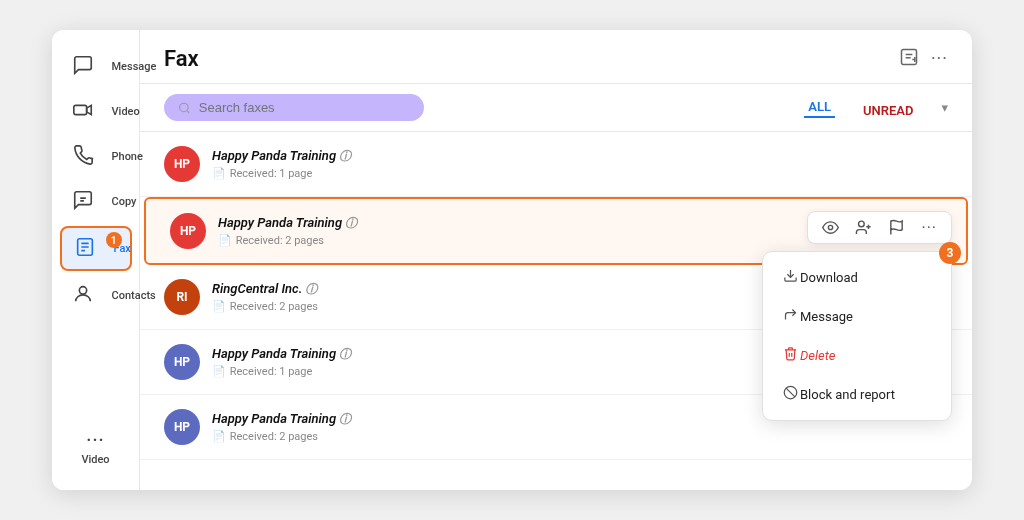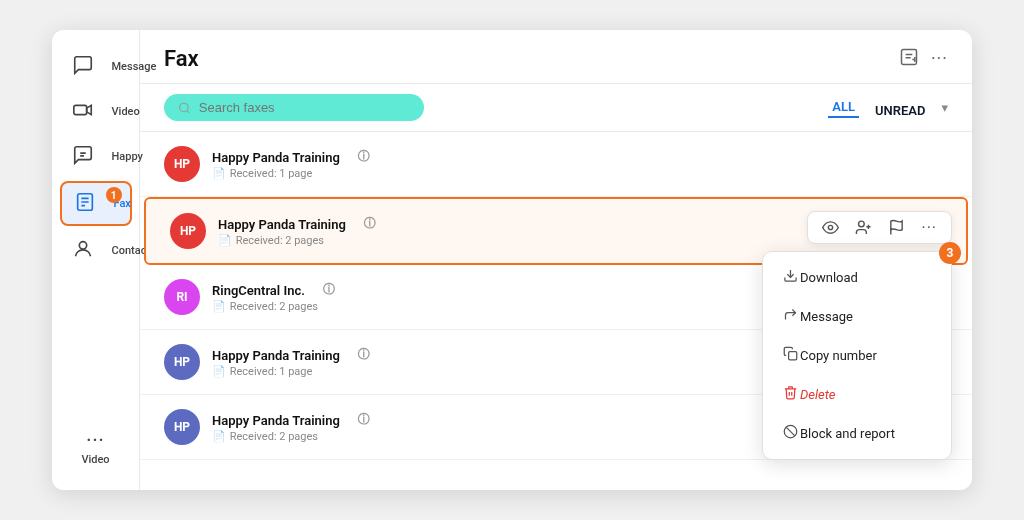--- a/index.html
+++ b/index.html
@@ -123,48 +123,48 @@
       display: flex;
       align-items: center;
       padding: 10px 24px;
       gap: 16px;
       border-bottom: 1px solid #e8e8e8;
     }
     .search-bar {
       display: flex;
       align-items: flex-end;
       gap: 8px;
-      background: #5eead4;
+      background: #c4b5fd;
       border-radius: 20px;
       padding: 6px 14px;
       flex: 1;
       max-width: 260px;
     }
     .search-bar input {
       border: none;
       background: transparent;
       font-size: 13px;
       outline: none;
       color: #555;
       width: 100%;
     }
     .filter-tabs {
       display: flex;
       align-items: center;
-      gap: 12px;
+      gap: 24px;
       margin-left: auto;
     }
     .filter-tab {
       font-size: 13px;
       font-weight: 600;
       cursor: pointer;
       padding: 2px 4px;
     }
     .filter-tab.active { color: #1a73e8; border-bottom: 2px solid #1a73e8; }
-    .filter-tab.inactive { color: #0f172a; margin-top: 6px; }
+    .filter-tab.inactive { color: #b91c1c; margin-top: 6px; }
     .filter-dropdown {
       display: flex;
       align-items: center;
       gap: 3px;
       font-size: 13px;
       color: #888;
       cursor: pointer;
     }
 
     
@@ -190,25 +190,26 @@
       justify-content: center;
       font-size: 12px;
       font-weight: 700;
       color: white;
       flex-shrink: 0;
       margin-right: 12px;
     }
     .fax-info { flex: 1; min-width: 0; }
     .fax-name-row {
       display: flex;
-      align-items: flex-end;
-      gap: 18px;
+      align-items: flex-start;
+      gap: 3px;
       font-size: 13px;
       font-weight: 600;
       color: #111;
+      font-style: italic;
     }
     .info-icon { font-size: 12px; color: #999; }
     .fax-sub {
       display: flex;
       align-items: center;
       gap: 4px;
       font-size: 11px;
       color: #888;
       margin-top: 2px;
     }
@@ -305,26 +306,34 @@
         <svg width="22" height="22" viewBox="0 0 24 24" fill="none" stroke="currentColor" stroke-width="1.8">
           <rect x="2" y="7" width="14" height="10" rx="2"></rect>
           <path d="M16 10l5-3v10l-5-3V10z"></path>
         </svg>
       </span>
       <span class="label">Video</span>
     </div>
     <div class="sidebar-item">
       <span class="icon">
         <svg width="22" height="22" viewBox="0 0 24 24" fill="none" stroke="currentColor" stroke-width="1.8">
+          <path d="M22 16.92v3a2 2 0 01-2.18 2A19.79 19.79 0 013.09 4.18 2 2 0 015.07 2h3a2 2 0 012 1.72c.127.96.361 1.903.7 2.81a2 2 0 01-.45 2.11L9.09 9.91a16 16 0 006.99 6.99l1.27-1.27a2 2 0 012.11-.45c.907.339 1.85.573 2.81.7A2 2 0 0122 16.92z"></path>
+        </svg>
+      </span>
+      <span class="label">Phone</span>
+    </div>
+    <div class="sidebar-item">
+      <span class="icon">
+        <svg width="22" height="22" viewBox="0 0 24 24" fill="none" stroke="currentColor" stroke-width="1.8">
           <path d="M21 15a2 2 0 01-2 2H7l-4 4V5a2 2 0 012-2h14a2 2 0 012 2z"></path>
           <line x1="9" y1="10" x2="15" y2="10" stroke-width="1.8"></line>
           <line x1="9" y1="13" x2="13" y2="13" stroke-width="1.8"></line>
         </svg>
       </span>
-      <span class="label">Happy</span>
+      <span class="label">Copy</span>
     </div>
     <div class="sidebar-item active">
       <span class="badge">1</span>
       <span class="icon">
         <svg width="22" height="22" viewBox="0 0 24 24" fill="none" stroke="#1a73e8" stroke-width="1.8">
           <rect x="4" y="3" width="16" height="18" rx="2"></rect>
           <line x1="8" y1="8" x2="16" y2="8"></line>
           <line x1="8" y1="12" x2="16" y2="12"></line>
           <line x1="8" y1="16" x2="12" y2="16"></line>
         </svg>
@@ -452,29 +461,20 @@
           </div>
           <div class="context-menu-item">
             <span class="menu-icon">
               <svg width="15" height="15" viewBox="0 0 24 24" fill="none" stroke="#555" stroke-width="2">
                 <polyline points="15 14 20 9 15 4"></polyline>
                 <path d="M4 20v-7a4 4 0 014-4h12"></path>
               </svg>
             </span>
             <span class="menu-label">Message</span>
           </div>
-          <div class="context-menu-item">
-            <span class="menu-icon">
-              <svg width="15" height="15" viewBox="0 0 24 24" fill="none" stroke="#555" stroke-width="2">
-                <rect x="9" y="9" width="13" height="13" rx="2"></rect>
-                <path d="M5 15H4a2 2 0 01-2-2V4a2 2 0 012-2h9a2 2 0 012 2v1"></path>
-              </svg>
-            </span>
-            <span class="menu-label">Copy number</span>
-          </div>
           <div class="context-menu-item menu-item-delete">
             <span class="menu-icon">
               <svg width="15" height="15" viewBox="0 0 24 24" fill="none" stroke="#e53935" stroke-width="2">
                 <polyline points="3 6 5 6 21 6"></polyline>
                 <path d="M19 6l-1 14a2 2 0 01-2 2H8a2 2 0 01-2-2L5 6"></path>
                 <path d="M10 11v6"></path>
                 <path d="M14 11v6"></path>
                 <path d="M9 6V4a1 1 0 011-1h4a1 1 0 011 1v2"></path>
               </svg>
             </span>
@@ -486,21 +486,21 @@
                 <circle cx="12" cy="12" r="10"></circle>
                 <line x1="4.93" y1="4.93" x2="19.07" y2="19.07"></line>
               </svg>
             </span>
             <span class="menu-label">Block and report</span>
           </div>
         </div>
       </div>
 
       <div class="fax-item">
-        <div class="avatar" style="background:#d946ef;">RI</div>
+        <div class="avatar" style="background:#c2410c;">RI</div>
         <div class="fax-info">
           <div class="fax-name-row">
             <span>RingCentral Inc.</span>
             <span class="info-icon">ⓘ</span>
           </div>
           <div class="fax-sub">
             <span class="fax-sub-icon">📄</span>
             <span>Received: 2 pages</span>
           </div>
         </div>

